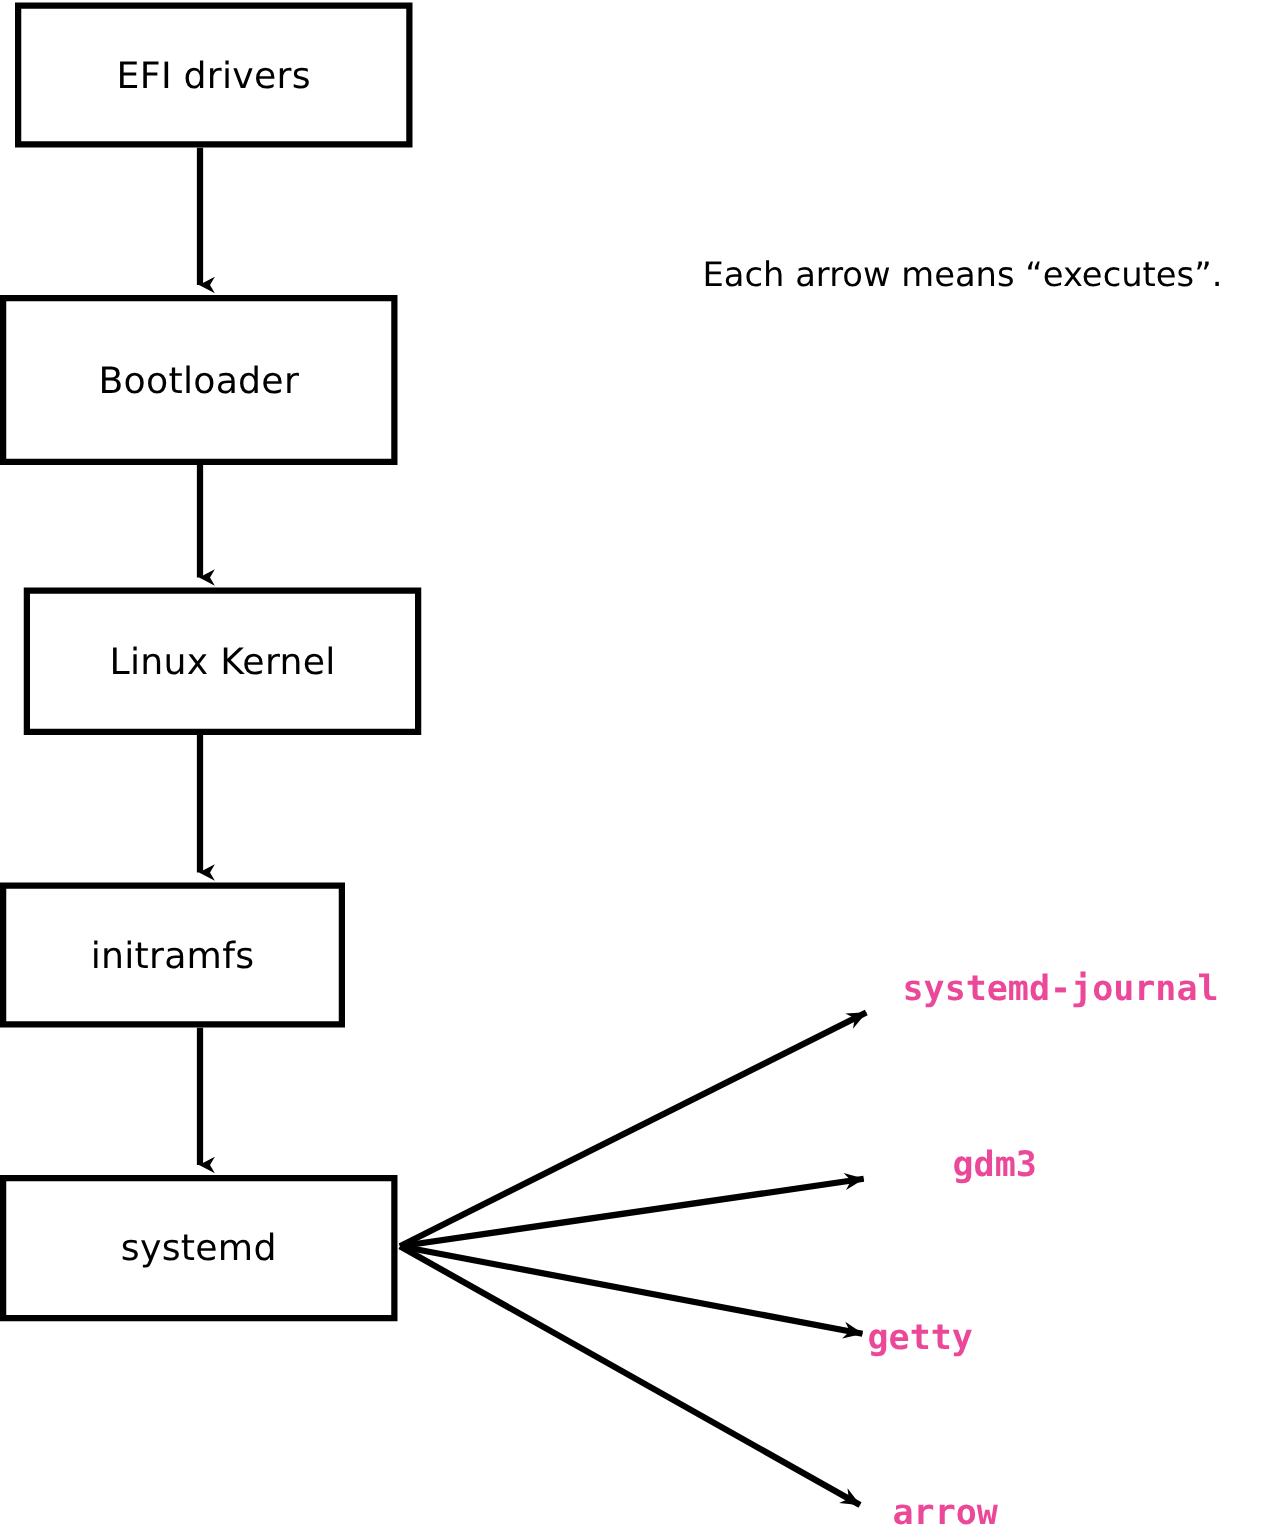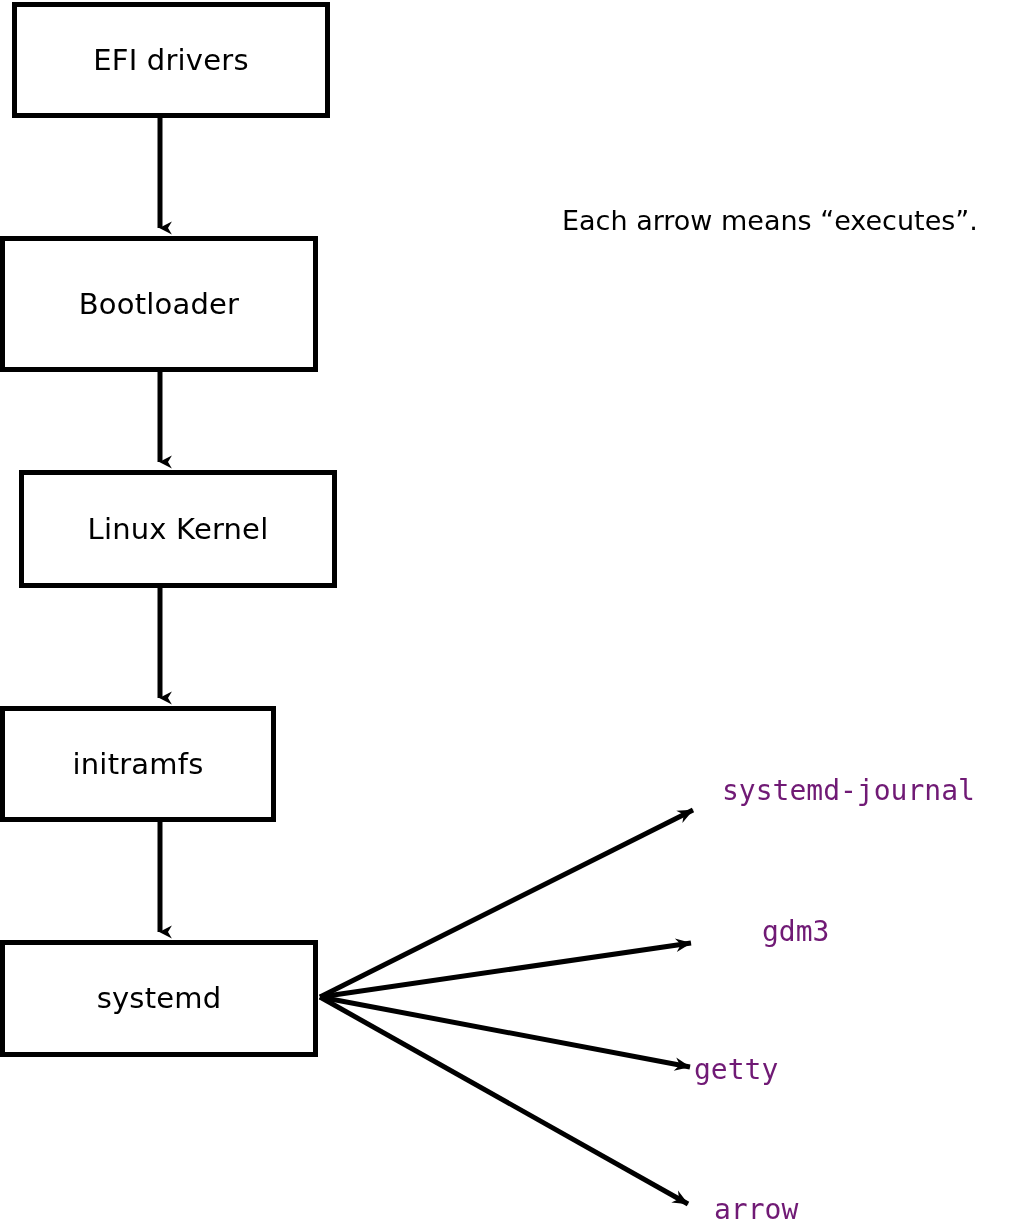--- a/index.html
+++ b/index.html
@@ -45,23 +45,24 @@
     line-height: 1;
     color: #000000;
     white-space: nowrap;
     letter-spacing: 0.2px;
   }
   .service-label {
     position: absolute;
     font-family: "DejaVu Sans Mono", "Liberation Mono", monospace;
     font-size: 28px;
     line-height: 1;
-    color: #701a75;
+    color: #ec4899;
     white-space: nowrap;
     z-index: 3;
+    font-weight: bold;
   }
   #caption-note {
     position: absolute;
     left: 562px;
     top: 163px;
     font-family: "DejaVu Sans", "Liberation Sans", sans-serif;
     font-size: 27px;
     line-height: 1;
     color: #000000;
     white-space: nowrap;

